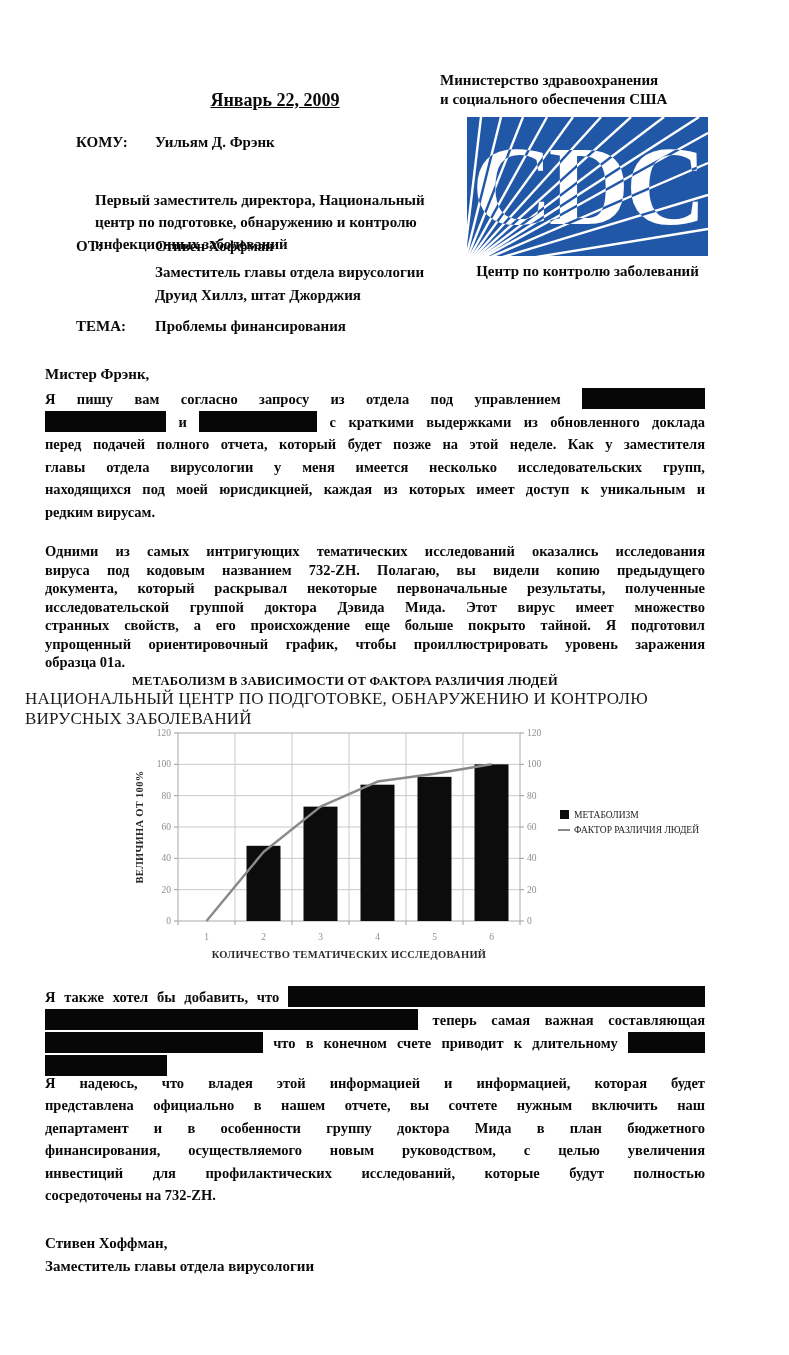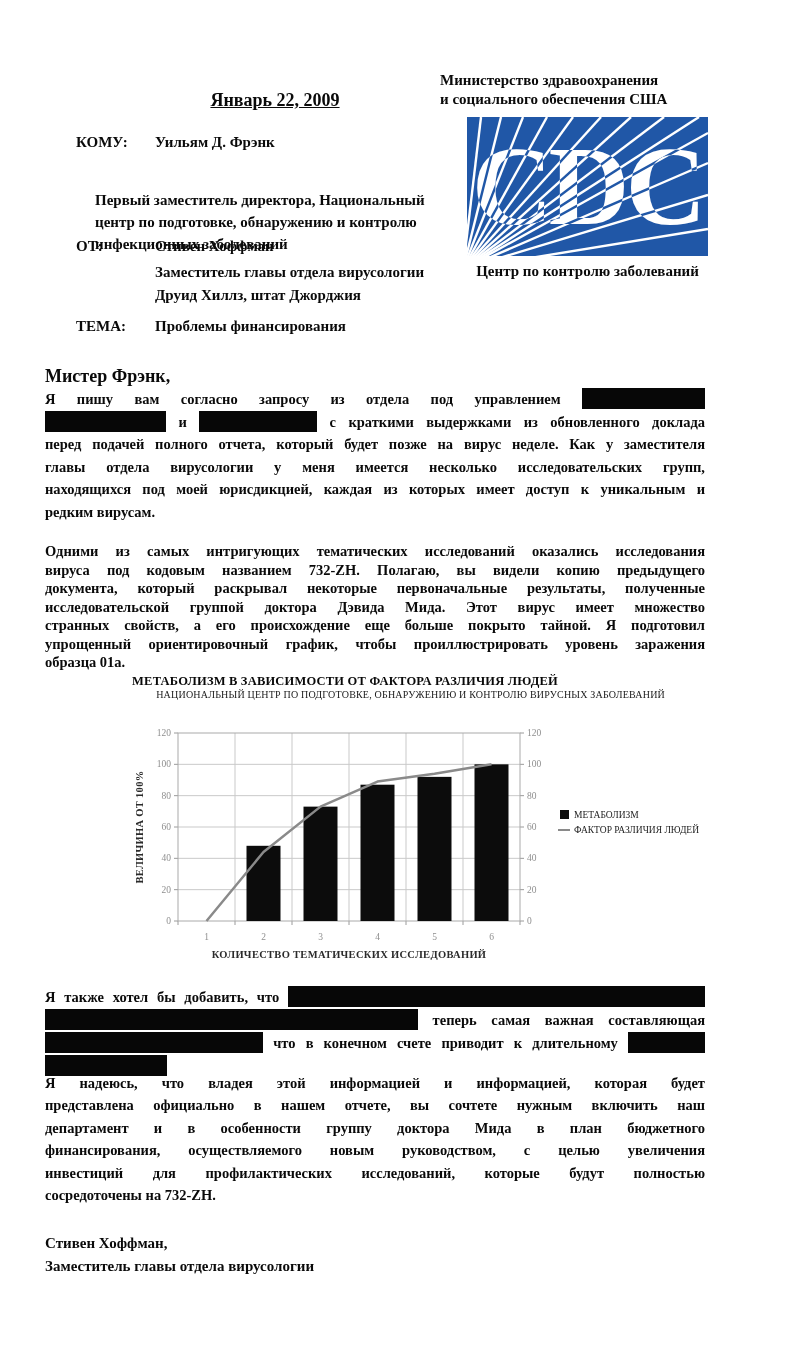--- a/index.html
+++ b/index.html
@@ -8,31 +8,31 @@
     font-family:"Liberation Serif","DejaVu Serif",serif;color:#0a0a0a;overflow:hidden;
   }
   .abs{position:absolute;}
   .hdr-date{left:175px;top:90px;width:200px;text-align:center;font-size:18px;font-weight:bold;text-decoration:underline;}
   .ministry{left:440px;top:71px;width:276px;text-align:left;font-size:15px;font-weight:bold;line-height:19px;}
   .logo-caption{left:445px;top:263px;width:285px;text-align:center;font-size:15px;font-weight:bold;}
   .meta-row{left:76px;font-size:15px;font-weight:bold;}
   .meta-label{display:inline-block;width:79px;}
   .meta-sub{left:95px;font-size:15px;font-weight:bold;line-height:22px;margin-top:33px;}
   .from-sub{left:155px;font-size:15px;font-weight:bold;line-height:23px;}
-  .salutation{left:45px;top:366px;font-size:18px;font-weight:bold;}
+  .salutation{left:45px;top:366px;font-size:15px;font-weight:bold;}
   .par{position:absolute;left:45px;width:660px;font-weight:bold;font-size:14.5px;}
   .p1{top:388px;line-height:22.6px;}
   .p2{top:542px;line-height:18.5px;}
   .p3{top:986px;line-height:23px;}
   .p4{top:1072px;line-height:22.4px;}
   .tline{text-align:justify;text-align-last:justify;overflow:hidden;}
   .tline.noj{text-align-last:left;}
   .redact{display:inline-block;background:#070707;height:21px;vertical-align:-5px;}
   .chart-title{left:45px;top:674px;width:600px;text-align:center;font-size:12.5px;font-weight:bold;letter-spacing:.2px;}
-  .chart-subtitle{left:25px;top:689px;width:640px;text-align:right;font-size:10px;letter-spacing:.2px;color:#1a1a1a;}
+  .chart-subtitle{left:25px;top:689px;width:640px;text-align:left;font-size:17px;letter-spacing:.2px;color:#1a1a1a;}
   .sig{left:45px;font-size:15px;font-weight:bold;line-height:23px;}
   svg .tick{font:9.5px "Liberation Serif",serif;fill:#8f8f8f;}
   svg .axis-title{font:10.5px "Liberation Serif",serif;font-weight:bold;fill:#2b2b2b;letter-spacing:.3px;}
   svg .legend{font:9.5px "Liberation Serif",serif;fill:#1c1c1c;}
 </style>
 </head>
 <body>
 
 <div class="page">
 
@@ -103,21 +103,21 @@
 
   <div class="abs meta-row" style="top:318px;">
     <span class="meta-label">ТЕМА:</span><span>Проблемы финансирования</span>
   </div>
 
   <div class="abs salutation">Мистер Фрэнк,</div>
 
   <div class="par p1">
       <div class="tline"><span>Я пишу вам согласно запросу из отдела под управлением</span> <span class="redact" style="width: 123px;"></span> </div>
       <div class="tline"><span class="redact" style="width: 121px;"></span> <span>и</span> <span class="redact" style="width: 118px;"></span> <span>с краткими выдержками из обновленного доклада</span> </div>
-      <div class="tline"><span>перед подачей полного отчета, который будет позже на вирус неделе. Как у заместителя</span> </div>
+      <div class="tline"><span>перед подачей полного отчета, который будет позже на этой неделе. Как у заместителя</span> </div>
       <div class="tline"><span>главы отдела вирусологии у меня имеется несколько исследовательских групп,</span> </div>
       <div class="tline"><span>находящихся под моей юрисдикцией, каждая из которых имеет доступ к уникальным и</span> </div>
       <div class="tline noj"><span>редким вирусам.</span> </div>
     </div>
   <div class="par p2">
       <div class="tline"><span>Одними из самых интригующих тематических исследований оказались исследования</span> </div>
       <div class="tline"><span>вируса под кодовым названием 732-ZH. Полагаю, вы видели копию предыдущего</span> </div>
       <div class="tline"><span>документа, который раскрывал некоторые первоначальные результаты, полученные</span> </div>
       <div class="tline"><span>исследовательской группой доктора Дэвида Мида. Этот вирус имеет множество</span> </div>
       <div class="tline"><span>странных свойств, а его происхождение еще больше покрыто тайной. Я подготовил</span> </div>

